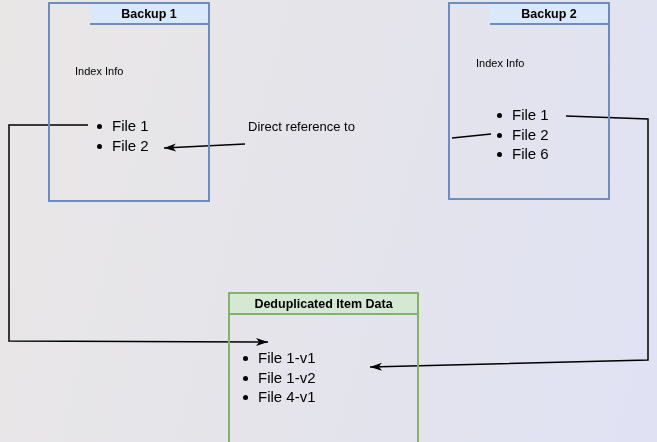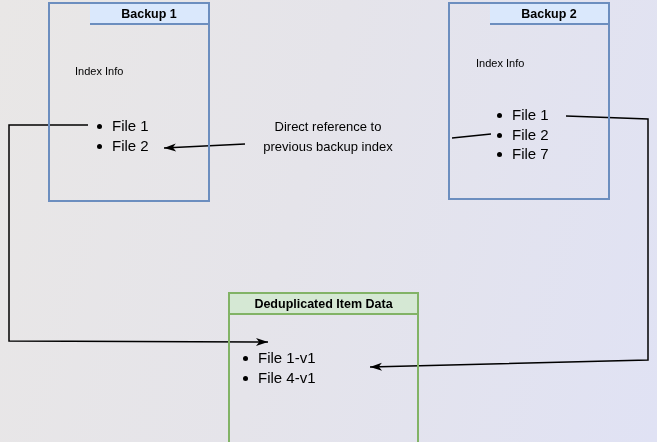--- a/index.html
+++ b/index.html
@@ -69,21 +69,21 @@
     vertical-align: 2px;
     margin-right: 10px;
   }
   #backup1 ul.file-list { left: 47px; top: 112px; }
   #backup2 ul.file-list { left: 47px; top: 101px; }
   #dedup   ul.file-list { left: 13px; top: 54px; text-align: center;  }
   .ref-label {
     position: absolute;
     left: 248px; top: 117px;
     width: 160px;
-    text-align: center;
+    text-align: left;
     font-size: 13px;
     line-height: 20px;
   }
 </style>
 </head>
 <body>
 
 <div id="canvas">
 
   <svg class="arrows" viewBox="0 0 657 442">
@@ -110,32 +110,32 @@
   </div>
 
   <div id="backup2" class="box blue">
     <div class="box-header">
       <span>Backup 2</span>
     </div>
     <div class="index-info">Index Info</div>
     <ul class="file-list">
       <li>File 1</li>
       <li>File 2</li>
-      <li>File 7</li>
+      <li>File 6</li>
     </ul>
   </div>
 
   <div id="dedup" class="box green">
     <div class="box-header">
       <span>Deduplicated Item Data</span>
     </div>
     <ul class="file-list">
       <li>File 1-v1</li>
+      <li>File 1-v2</li>
       <li>File 4-v1</li>
     </ul>
   </div>
 
   <div class="ref-label">
     <div>Direct reference to</div>
-    <div>previous backup index</div>
   </div>
 
 </div>
 
 </body></html>

